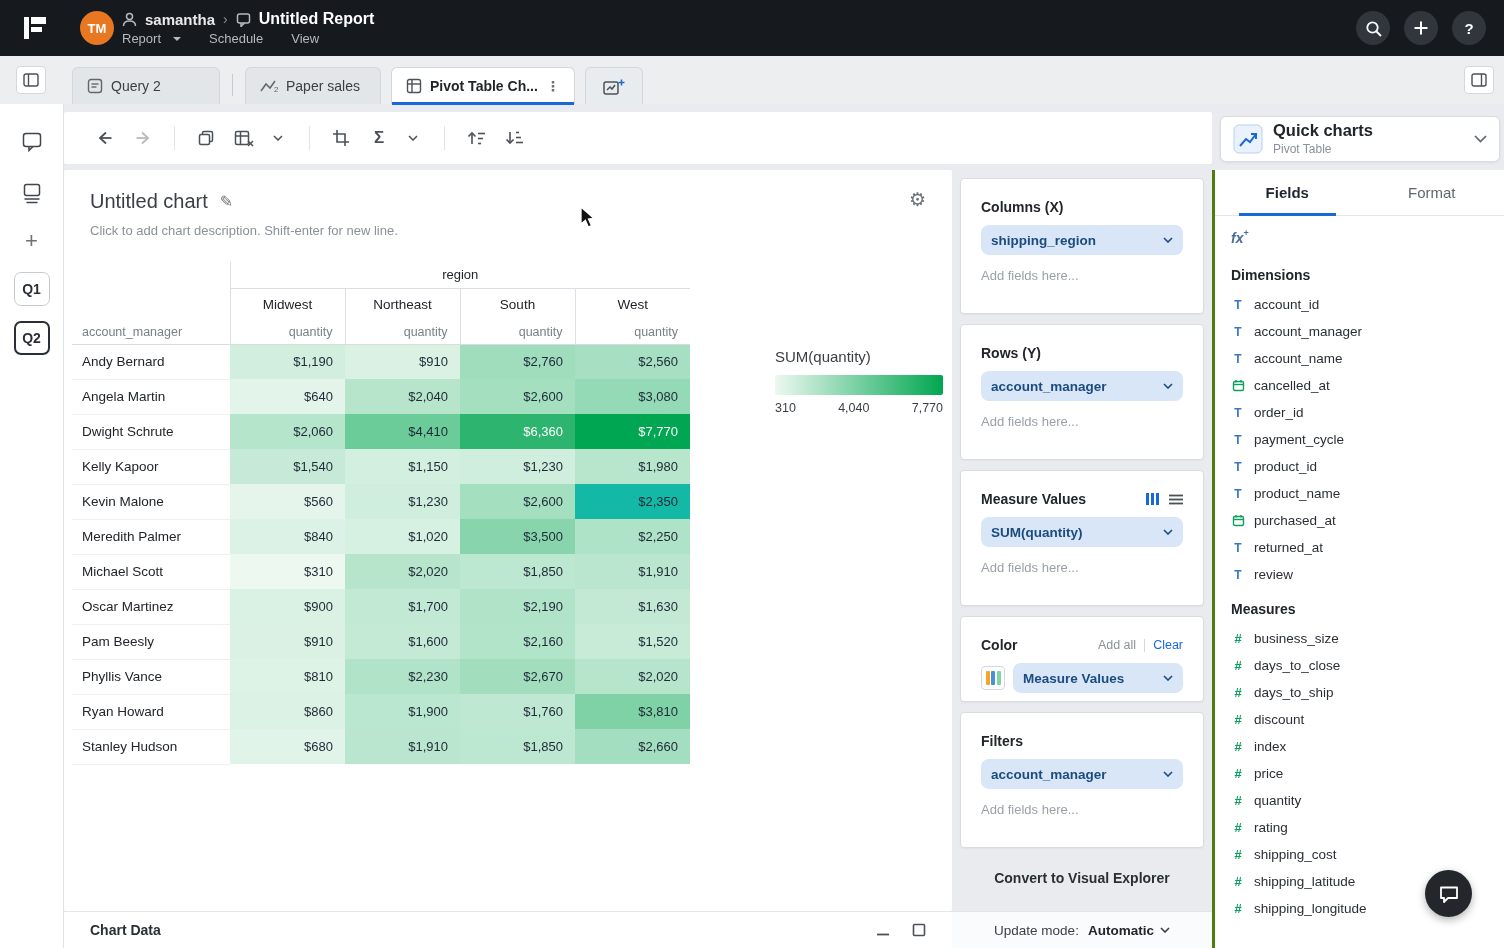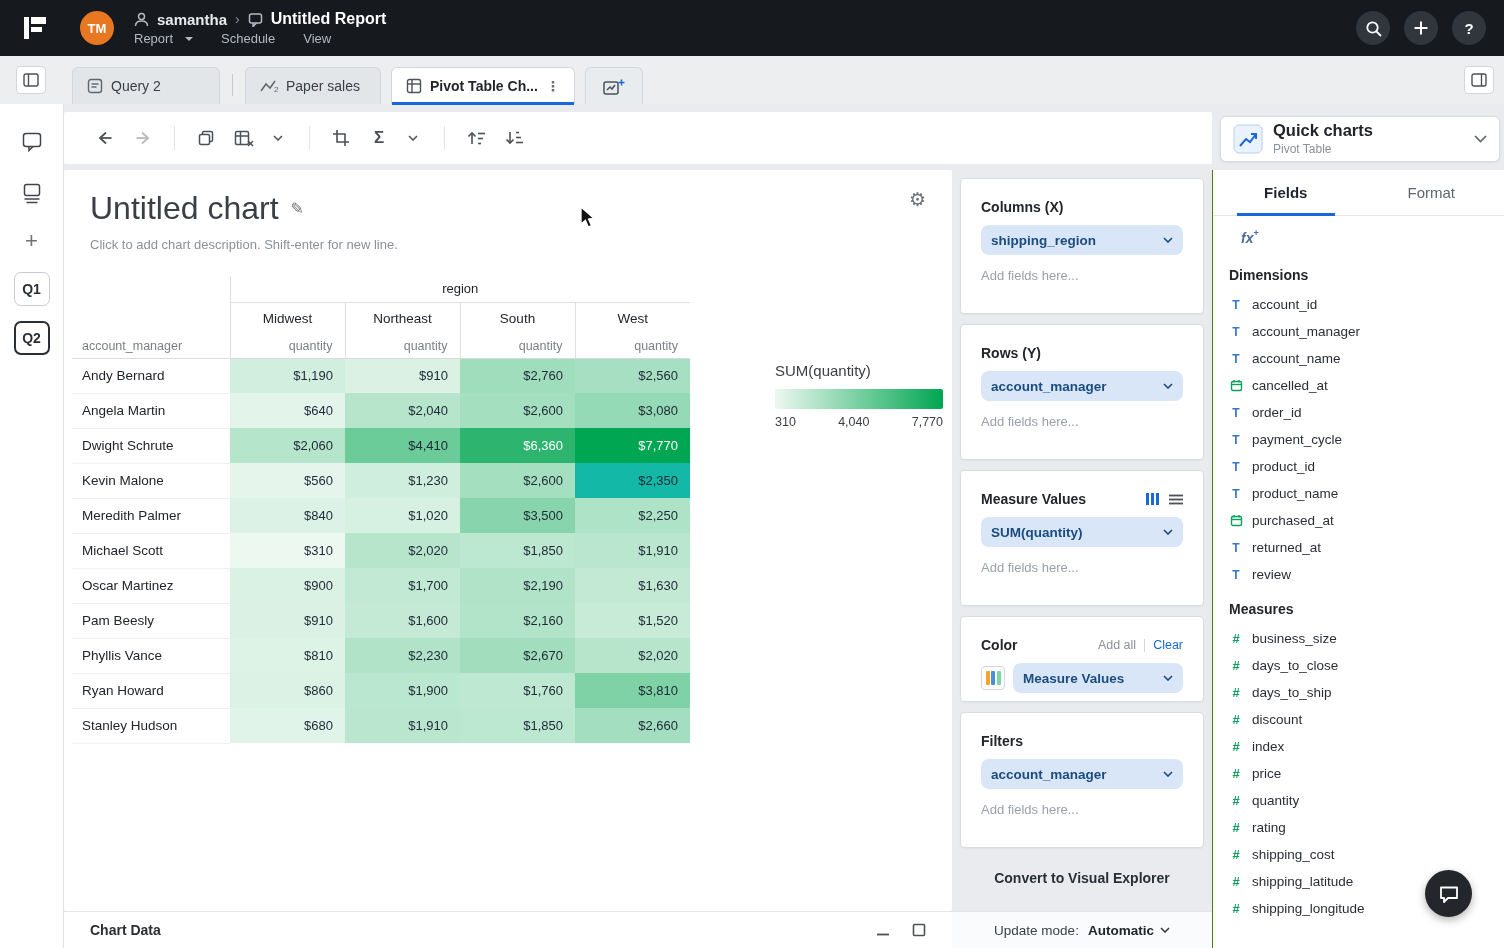--- a/index.html
+++ b/index.html
@@ -4,21 +4,21 @@
 <style>
   *{margin:0;padding:0;box-sizing:border-box;}
   html,body{width:1504px;height:948px;overflow:hidden;}
   body{font-family:"Liberation Sans","DejaVu Sans",sans-serif;background:#e9ebee;position:relative;color:#22262b;}
   svg{display:block;}
 
   
   .topbar{position:absolute;top:0;left:0;width:1504px;height:56px;background:#16191d;display:flex;align-items:center;padding:0 18px;z-index:20;}
   .logo{width:34px;height:34px;display:flex;align-items:center;justify-content:center;}
   .avatar{width:34px;height:34px;border-radius:50%;background:#e87722;color:#fff;font-size:13px;font-weight:700;display:flex;align-items:center;justify-content:center;margin-left:28px;flex:none;}
-  .bc-block{margin-left:20px;}
+  .bc-block{margin-left:8px;}
   .bc-row{display:flex;align-items:center;gap:8px;}
   .bc-user{color:#e8eaec;font-size:15px;font-weight:600;}
   .bc-sep{color:#8a9097;font-size:14px;}
   .bc-report{color:#ffffff;font-size:16px;font-weight:700;}
   .menu-row{display:flex;gap:28px;margin-top:3px;font-size:13px;color:#b4bac0;}
   .menu-item{display:flex;align-items:center;gap:12px;cursor:default;}
   .caret{width:0;height:0;border-left:4px solid transparent;border-right:4px solid transparent;border-top:4px solid #b4bac0;}
   .topbar-right{margin-left:auto;display:flex;gap:14px;align-items:center;}
   .tb-circle{width:34px;height:34px;border-radius:50%;background:#31363c;display:flex;align-items:center;justify-content:center;color:#fff;font-size:15px;font-weight:700;}
 
@@ -48,21 +48,21 @@
   .toolbar{position:absolute;top:112px;left:64px;width:1148px;height:52px;background:#fff;display:flex;align-items:center;padding:0 22px;border-radius:2px;}
   .tool-btn{width:38px;height:36px;display:flex;align-items:center;justify-content:center;border-radius:4px;}
   .tool-sep{width:1px;height:24px;background:#e1e4e8;margin:0 12px;}
   .sigma{font-size:17px;color:#4b5157;font-weight:600;}
   .tool-chev{margin-left:-4px;}
 
   
   .canvas{position:absolute;top:170px;left:64px;width:888px;height:741px;background:#fff;border-radius:2px;overflow:hidden;}
   .canvas-header{padding:20px 26px 0 26px;position:relative;}
   .chart-title-row{display:flex;align-items:center;gap:12px;}
-  .chart-title{font-size:32px;color:#3a3f45;font-weight:400;}
+  .chart-title{font-size:20px;color:#3a3f45;font-weight:400;}
   .pencil{color:#6b7177;font-size:16px;}
   .gear{position:absolute;top:18px;right:26px;font-size:19px;color:#6b7177;}
   .chart-desc{margin-top:10px;font-size:13px;color:#8a9199;}
   .pivot-wrap{display:flex;padding-left:8px;margin-top:24px;}
 
   table.pivot{border-collapse:collapse;table-layout:fixed;flex:none;}
   .pivot col.label-col{width:158px;}
   .pivot col.val-col{width:115px;}
   .pivot th,.pivot td{font-weight:400;}
   .corner{border:none;}
@@ -104,30 +104,30 @@
   .update-bar{position:absolute;left:952px;width:260px;bottom:0;height:37px;background:#fafbfc;border-top:1px solid #e3e6e9;display:flex;align-items:center;justify-content:center;gap:9px;font-size:13.5px;color:#3a3f45;}
   .update-value{font-weight:700;display:flex;align-items:center;gap:6px;color:#22262b;}
 
   
   .qc-card{position:absolute;top:116px;left:1220px;width:280px;height:46px;background:#fff;border:1px solid #d9dcdf;border-radius:6px;display:flex;align-items:center;padding:0 12px;box-shadow:0 1px 3px rgba(0,0,0,.06);z-index:6;}
   .qc-icon{margin-right:10px;flex:none;}
   .qc-title{font-size:16.5px;font-weight:700;color:#22262b;line-height:1.05;}
   .qc-sub{font-size:12px;color:#8a9199;margin-top:2px;}
   .qc-chevron{margin-left:auto;}
 
-  .fields-panel{position:absolute;top:170px;left:1212px;right:0;bottom:0;background:#fff;border-left:1px solid #4d7c0f;overflow:hidden;}
+  .fields-panel{position:absolute;top:170px;left:1212px;right:0;bottom:0;background:#fff;border-left:3px solid #4d7c0f;overflow:hidden;}
   .fp-tabs{display:flex;height:46px;border-bottom:1px solid #e3e6e9;}
   .fp-tab{flex:1;display:flex;align-items:center;justify-content:center;font-size:15px;color:#5f666d;position:relative;}
   .fp-tab.active{color:#1f2430;font-weight:700;}
   .fp-tab.active::after{content:"";position:absolute;bottom:-1px;left:24px;right:24px;height:3px;background:#1868db;}
   .fp-search-row{display:flex;align-items:center;padding:14px 16px 8px 16px;}
   .fp-search{flex:1;height:30px;border:1px solid #c9ced4;border-radius:4px;display:flex;align-items:center;padding:0 9px;background:#fff;}
   .fp-search input{border:none;outline:none;flex:1;font-size:13px;color:#3a3f45;font-family:"Liberation Sans","DejaVu Sans",sans-serif;background:transparent;}
   .fp-search input::placeholder{color:#8a9199;}
-  .fx-btn{margin-left:12px;color:#4a6e96;font-size:14px;font-weight:700;font-style:italic;display:flex;align-items:flex-start;}
+  .fx-btn{color:#4a6e96;font-size:14px;font-weight:700;font-style:italic;display:flex;align-items:flex-start;}
   .fx-btn sup{font-size:9px;font-style:normal;margin-top:-2px;}
   .fp-list{padding:0 16px;}
   .fp-section-title{font-size:14px;font-weight:700;color:#22262b;margin:13px 0 8px 0;}
   .fp-item{display:flex;align-items:center;gap:9px;height:27px;font-size:13.5px;color:#2a2f36;}
   .ticon{width:14px;text-align:center;font-weight:700;font-size:12px;color:#3b76c4;flex:none;}
   .hicon{width:14px;text-align:center;font-weight:700;font-size:13px;color:#0ca05f;flex:none;}
   .cal-icon{width:14px;display:flex;justify-content:center;flex:none;}
 
   
   .chat-fab{position:absolute;left:1425px;top:870px;width:47px;height:47px;border-radius:50%;background:#23272b;display:flex;align-items:center;justify-content:center;box-shadow:0 3px 8px rgba(0,0,0,.3);z-index:30;}
@@ -390,20 +390,27 @@
             <td class="val-cell" style="background: rgb(149, 218, 182);">$3,080</td>
           </tr>
           <tr>
             <td class="row-label">Dwight Schrute</td>
             <td class="val-cell" style="background: rgb(181, 229, 203);">$2,060</td>
             <td class="val-cell" style="background: rgb(107, 203, 153);">$4,410</td>
             <td class="val-cell dark" style="background: rgb(45, 181, 111);">$6,360</td>
             <td class="val-cell dark" style="background: rgb(0, 166, 81);">$7,770</td>
           </tr>
           <tr>
+            <td class="row-label">Kelly Kapoor</td>
+            <td class="val-cell" style="background: rgb(198, 234, 215);">$1,540</td>
+            <td class="val-cell" style="background: rgb(210, 239, 223);">$1,150</td>
+            <td class="val-cell" style="background: rgb(208, 238, 221);">$1,230</td>
+            <td class="val-cell" style="background: rgb(184, 230, 205);">$1,980</td>
+          </tr>
+          <tr>
             <td class="row-label">Kevin Malone</td>
             <td class="val-cell" style="background: rgb(229, 245, 236);">$560</td>
             <td class="val-cell" style="background: rgb(208, 238, 221);">$1,230</td>
             <td class="val-cell" style="background: rgb(164, 223, 192);">$2,600</td>
             <td class="val-cell" style="background: #14b8a6;">$2,350</td>
           </tr>
           <tr>
             <td class="row-label">Meredith Palmer</td>
             <td class="val-cell" style="background: rgb(220, 242, 230);">$840</td>
             <td class="val-cell" style="background: rgb(214, 240, 226);">$1,020</td>

